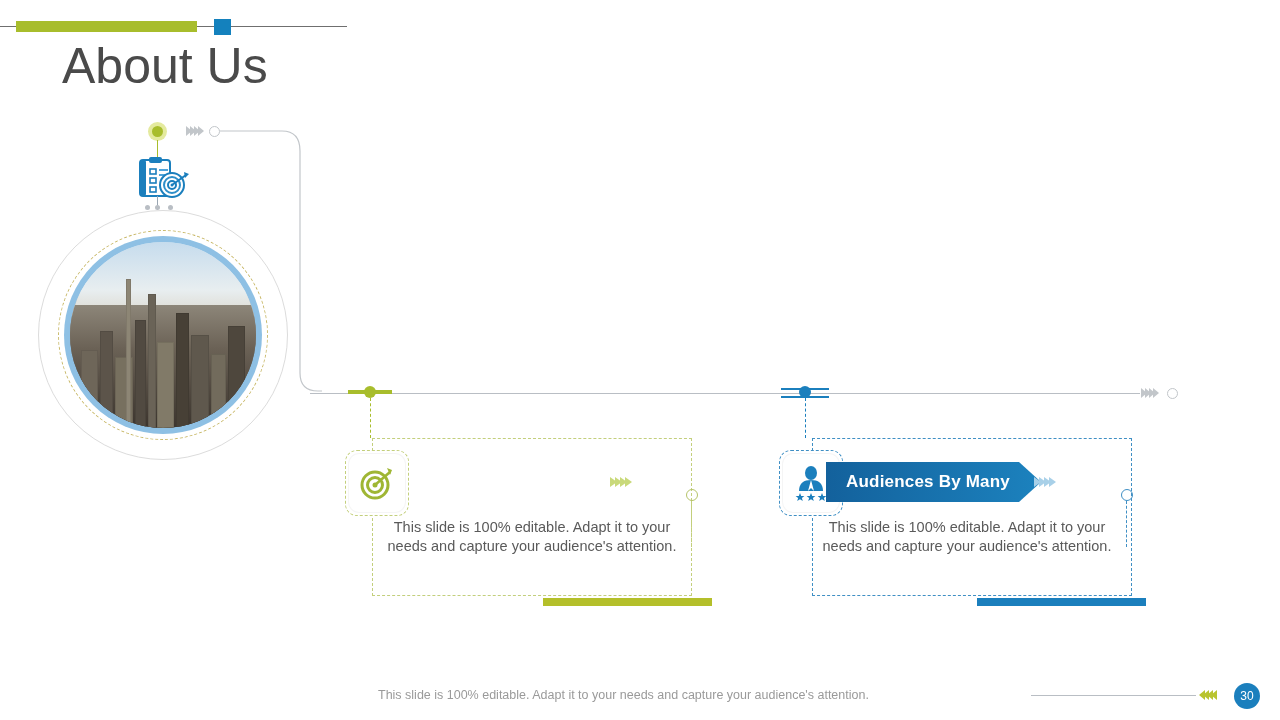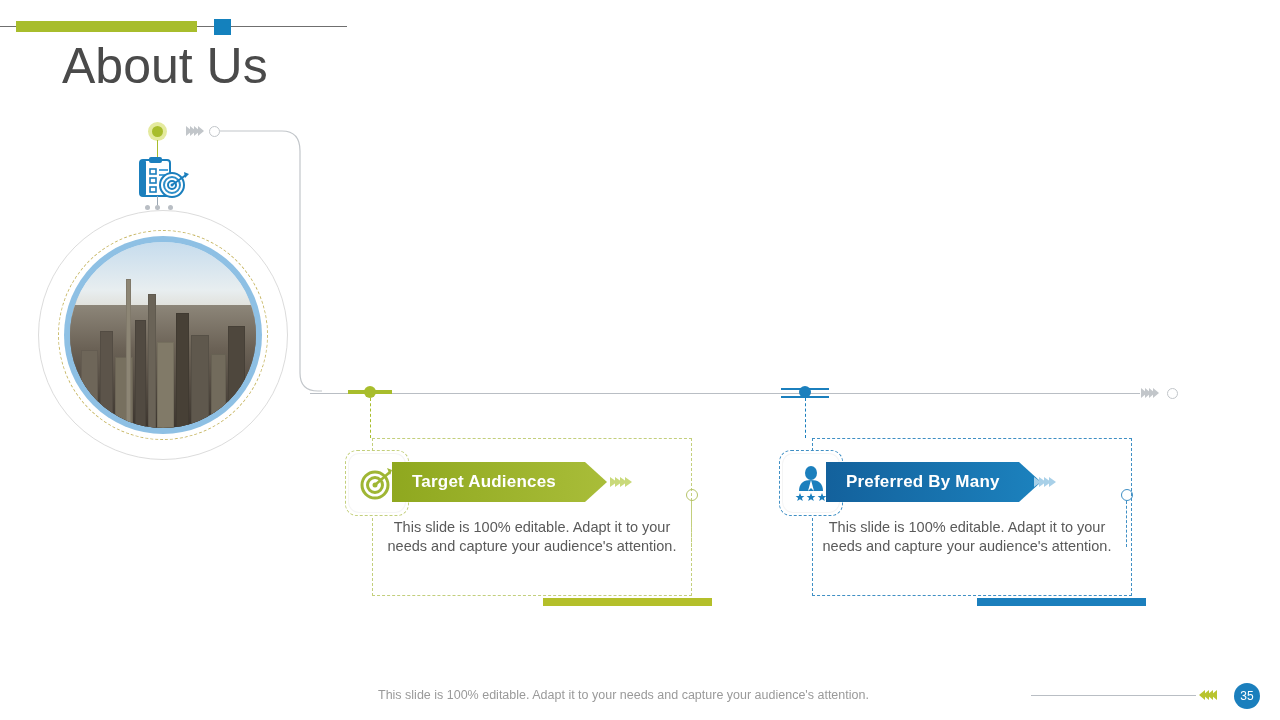--- a/index.html
+++ b/index.html
@@ -498,23 +498,20 @@
       <svg width="36" height="36" viewBox="0 0 36 36">
         <circle cx="16" cy="20" r="13" fill="none" stroke="#9fb634" stroke-width="3"></circle>
         <circle cx="16" cy="20" r="7.5" fill="none" stroke="#9fb634" stroke-width="3"></circle>
         <circle cx="16" cy="20" r="2.5" fill="#9fb634"></circle>
         <path d="M 16 20 L 31 7" stroke="#9fb634" stroke-width="2.6" fill="none"></path>
         <path d="M 28 3 L 33 5 L 31 10 Z" fill="#9fb634"></path>
       </svg>
     </div>
   </div>
 
-  <div class="banner green">
-    <span>Target Audiences</span>
-  </div>
   <div class="chev-row banner-chevs green">
     <span class="chev ltgreen"></span>
     <span class="chev ltgreen"></span>
     <span class="chev ltgreen"></span>
     <span class="chev ltgreen"></span>
   </div>
 
   <div class="card-body green">This slide is 100% editable. Adapt it to your needs and capture your audience's attention.</div>
   <div class="pin green"></div>
   <div class="pin-stem green"></div>
@@ -529,21 +526,21 @@
         <path d="M 7 27 C 7 19 12 16 19 16 C 26 16 31 19 31 27 Z" fill="#1b7fbd"></path>
         <path d="M 19 16 L 16 27 L 19 24 L 22 27 Z" fill="#ffffff"></path>
         <polygon points="8,29 9.2,32 12.4,32 9.9,34 10.8,37 8,35.2 5.2,37 6.1,34 3.6,32 6.8,32" fill="#1b7fbd"></polygon>
         <polygon points="19,29 20.2,32 23.4,32 20.9,34 21.8,37 19,35.2 16.2,37 17.1,34 14.6,32 17.8,32" fill="#1b7fbd"></polygon>
         <polygon points="30,29 31.2,32 34.4,32 31.9,34 32.8,37 30,35.2 27.2,37 28.1,34 25.6,32 28.8,32" fill="#1b7fbd"></polygon>
       </svg>
     </div>
   </div>
 
   <div class="banner blue">
-    <span>Preferred By Many</span>
+    <span>Audiences By Many</span>
   </div>
   <div class="chev-row banner-chevs blue">
     <span class="chev ltblue"></span>
     <span class="chev ltblue"></span>
     <span class="chev ltblue"></span>
     <span class="chev ltblue"></span>
   </div>
 
   <div class="card-body blue">This slide is 100% editable. Adapt it to your needs and capture your audience's attention.</div>
   <div class="pin blue"></div>
@@ -551,15 +548,15 @@
   <div class="accent-bar blue"></div>
 
   <div class="footer-note">This slide is 100% editable. Adapt it to your needs and capture your audience's attention.</div>
   <div class="footer-line"></div>
   <div class="footer-chevs">
     <span class="chev-left"></span>
     <span class="chev-left"></span>
     <span class="chev-left"></span>
     <span class="chev-left"></span>
   </div>
-  <div class="page-badge">35</div>
+  <div class="page-badge">30</div>
 
 </div>
 
 </body></html>

